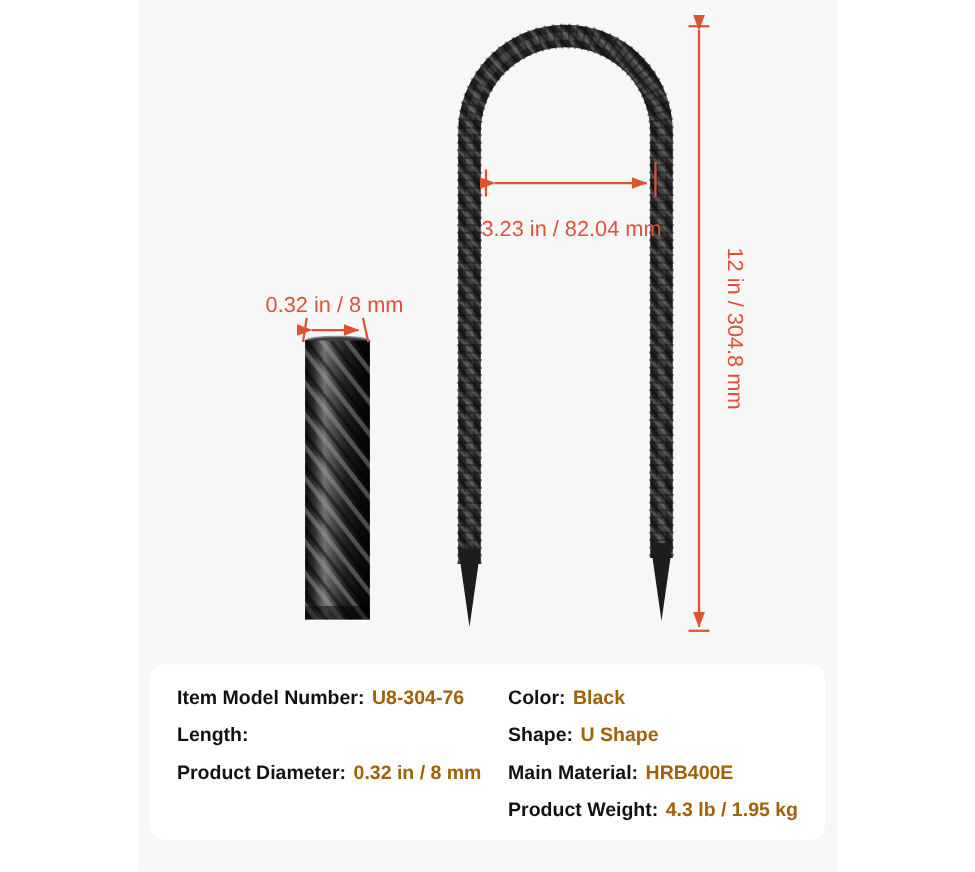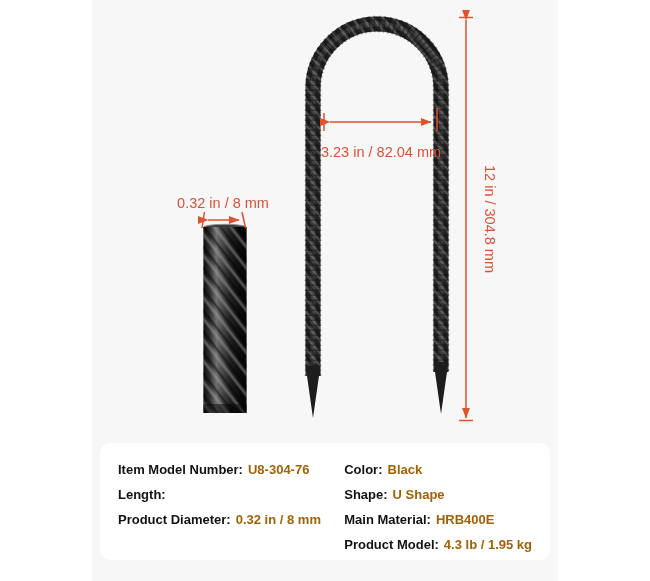--- a/index.html
+++ b/index.html
@@ -21,21 +21,21 @@
     position:absolute; left:100px; top:443px;
     width:450px; height:117px;
     background:#ffffff; border-radius:10px;
     display:flex;
     padding:9px 18px 8px 18px;
   }
   .spec-col { display:flex; flex-direction:column; }
   .spec-col.left  { width:240px; }
   .spec-col.right { flex:1; }
   .spec-row {
-    height:25px; display:flex; align-items:flex-end;
+    height:25px; display:flex; align-items:center;
     font-size:13px; white-space:nowrap;
   }
   .spec-label { font-weight:bold; color:#121212; margin-right:5px; }
   .spec-value { color:#a16207;font-weight:bold; }
 </style>
 </head>
 <body>
 
 <div class="stage"></div>
 
@@ -124,17 +124,17 @@
     </div>
     <div class="spec-row">
       <span class="spec-label">Shape:</span>
       <span class="spec-value">U Shape</span>
     </div>
     <div class="spec-row">
       <span class="spec-label">Main Material:</span>
       <span class="spec-value">HRB400E</span>
     </div>
     <div class="spec-row">
-      <span class="spec-label">Product Model:</span>
+      <span class="spec-label">Product Weight:</span>
       <span class="spec-value">4.3 lb / 1.95 kg</span>
     </div>
   </div>
 </div>
 
 </body></html>

